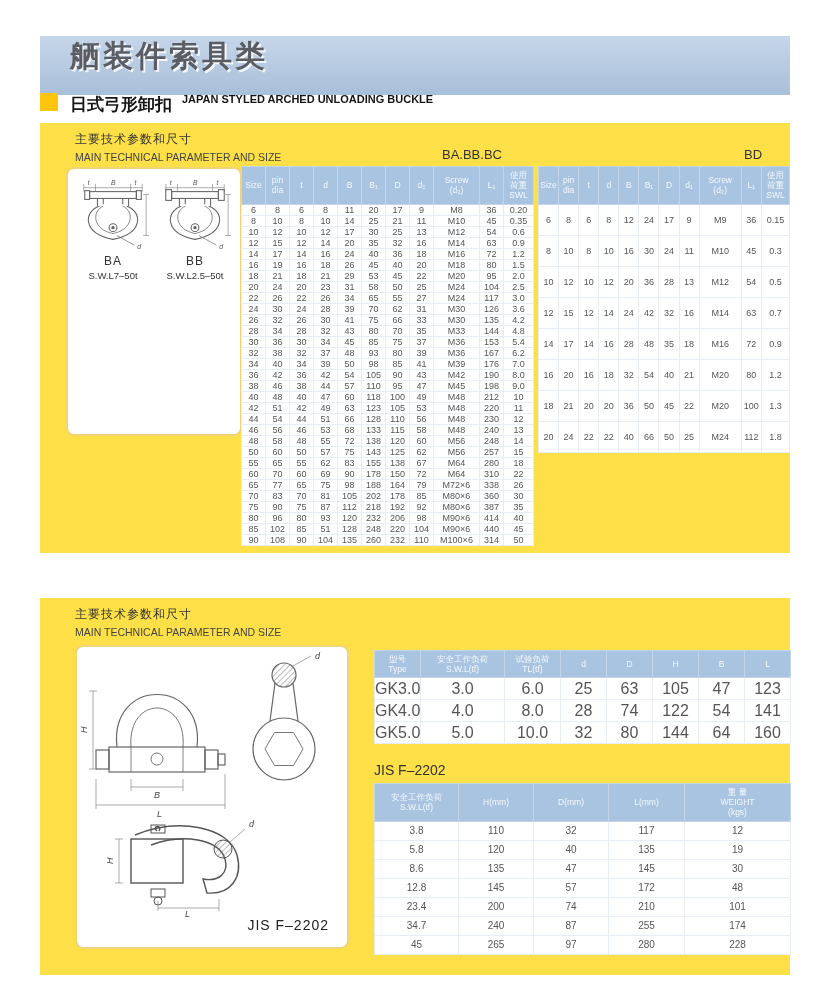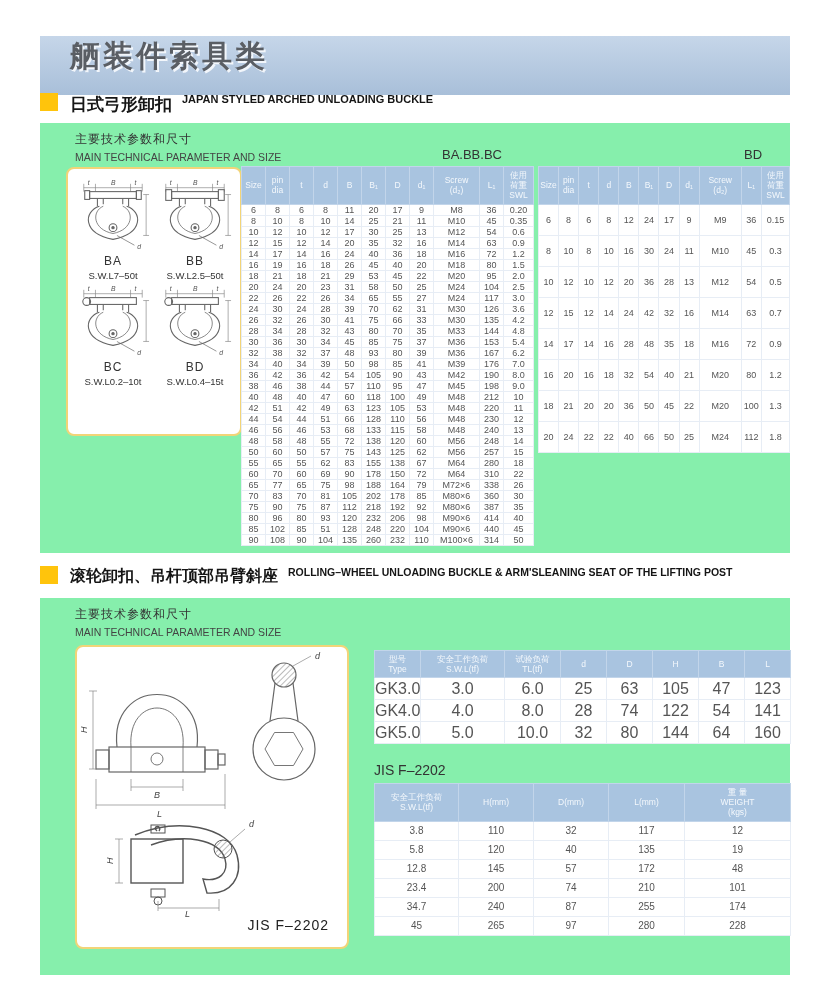--- a/index.html
+++ b/index.html
@@ -14,21 +14,21 @@
   .banner-en { font-size:20px; font-weight:bold; color:#ffffff; margin-left:14px;
                text-shadow:1px 2px 2px rgba(90,100,120,.85); white-space:nowrap; }
 
   
   .sec-head { position:absolute; left:40px; height:20px; display:flex; align-items:flex-start; }
   .bullet { width:18px; height:18px; background:#ffc40c; margin-right:12px; flex:0 0 auto; }
   .sec-zh { font-size:17px; font-weight:bold; color:#151515; white-space:nowrap; }
   .sec-en { font-size:11px; font-weight:bold; color:#151515; margin-left:10px; white-space:nowrap; }
 
   
-  .panel { position:absolute; left:40px; width:750px; background:#86efac; }
+  .panel { position:absolute; left:40px; width:750px; background:#fde047; }
   .subtitle { position:absolute; left:35px; top:8px; }
   .subtitle-zh { font-size:12px; color:#333; letter-spacing:1px; }
   .subtitle-en { font-size:10.5px; color:#444; margin-top:3px; }
 
   .diagram-box { position:absolute; background:#fff; border:2px solid #f2d478; border-radius:8px; }
 
   .tbl-label { position:absolute; font-size:13px; color:#333; white-space:nowrap; }
 
   
   table.data { border-collapse:collapse; table-layout:fixed; position:absolute; }
@@ -48,21 +48,21 @@
   .tgk td { font-size:16px; height:21px; border:1px solid #e2e9f2; border-bottom:1px solid #d9e2ee; }
   .tgk col:nth-child(1){width:46px;} .tgk col:nth-child(2){width:84px;} .tgk col:nth-child(3){width:56px;}
   .tgk col:nth-child(4),.tgk col:nth-child(5),.tgk col:nth-child(6),.tgk col:nth-child(7),.tgk col:nth-child(8){width:46px;}
 
   .tjis { width:416px; } .tjis th { font-size:9.5px; padding:4px 0; }
   .tjis td { font-size:10px; height:18px; border:1px solid #e2e9f2; border-bottom:1px solid #d9e2ee; }
   .tjis col:nth-child(1){width:84px;} .tjis col:nth-child(2){width:75px;} .tjis col:nth-child(3){width:75px;}
   .tjis col:nth-child(4){width:76px;} .tjis col:nth-child(5){width:106px;}
 
   
-  .mini-grid { display:grid; grid-template-columns:1fr 1fr; gap:2px 4px; padding:8px 6px; }
+  .mini-grid { display:grid; grid-template-columns:1fr 1fr 1fr 1fr; gap:2px 4px; padding:8px 6px; }
   .mini { text-align:center; }
   .mini svg { display:block; margin:0 auto; }
   .mini-code { font-size:12px; color:#333; letter-spacing:1px; margin-top:1px; }
   .mini-swl  { font-size:9.5px; color:#333; margin-top:2px; white-space:nowrap; }
   .dimtxt { font-size:7px; fill:#555; font-style:italic; }
   .dimtxt2 { font-size:9px; fill:#444; font-style:italic; }
 
   .jis-box-label { position:absolute; right:18px; bottom:14px; font-size:14px; color:#222; letter-spacing:1px; }
 </style>
 </head>
@@ -796,25 +796,20 @@
             <td>50</td>
             <td>25</td>
             <td>M24</td>
             <td>112</td>
             <td>1.8</td>
           </tr>
         </tbody>
     </table>
   </div>
 
-  <div class="sec-head" style="top:566px;">
-    <span class="bullet"></span>
-    <span class="sec-zh" style="font-size:16px;">滚轮卸扣、吊杆顶部吊臂斜座</span>
-    <span class="sec-en" style="font-size:10.5px;">ROLLING–WHEEL UNLOADING BUCKLE &amp; ARM'SLEANING SEAT OF THE LIFTING POST</span>
-  </div>
 
   <div class="panel" style="top:598px; height:377px;">
     <div class="subtitle">
       <div class="subtitle-zh">主要技术参数和尺寸</div>
       <div class="subtitle-en">MAIN TECHNICAL PARAMETER AND SIZE</div>
     </div>
 
     <div class="diagram-box" style="left:35px; top:47px; width:270px; height:300px;">
       <svg width="266" height="270" viewBox="0 0 266 270" style="display:block; margin:2px auto 0;">
         <defs>
@@ -973,20 +968,27 @@
             <td>12</td>
           </tr>
           <tr>
             <td>5.8</td>
             <td>120</td>
             <td>40</td>
             <td>135</td>
             <td>19</td>
           </tr>
           <tr>
+            <td>8.6</td>
+            <td>135</td>
+            <td>47</td>
+            <td>145</td>
+            <td>30</td>
+          </tr>
+          <tr>
             <td>12.8</td>
             <td>145</td>
             <td>57</td>
             <td>172</td>
             <td>48</td>
           </tr>
           <tr>
             <td>23.4</td>
             <td>200</td>
             <td>74</td>

